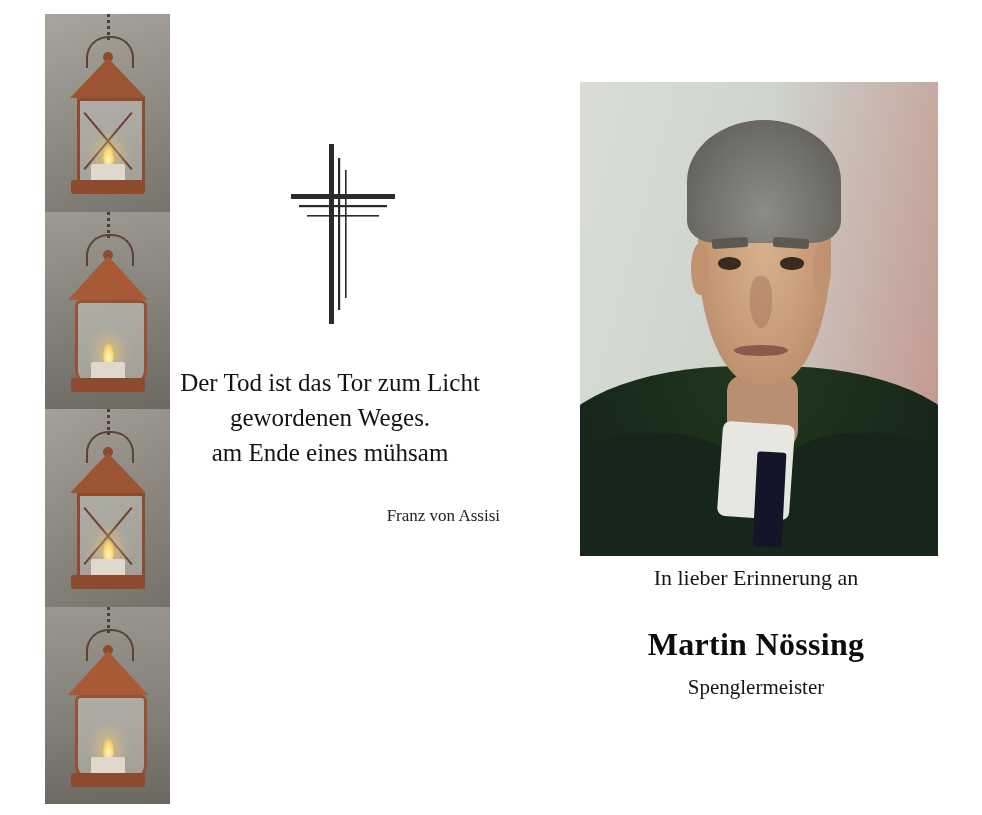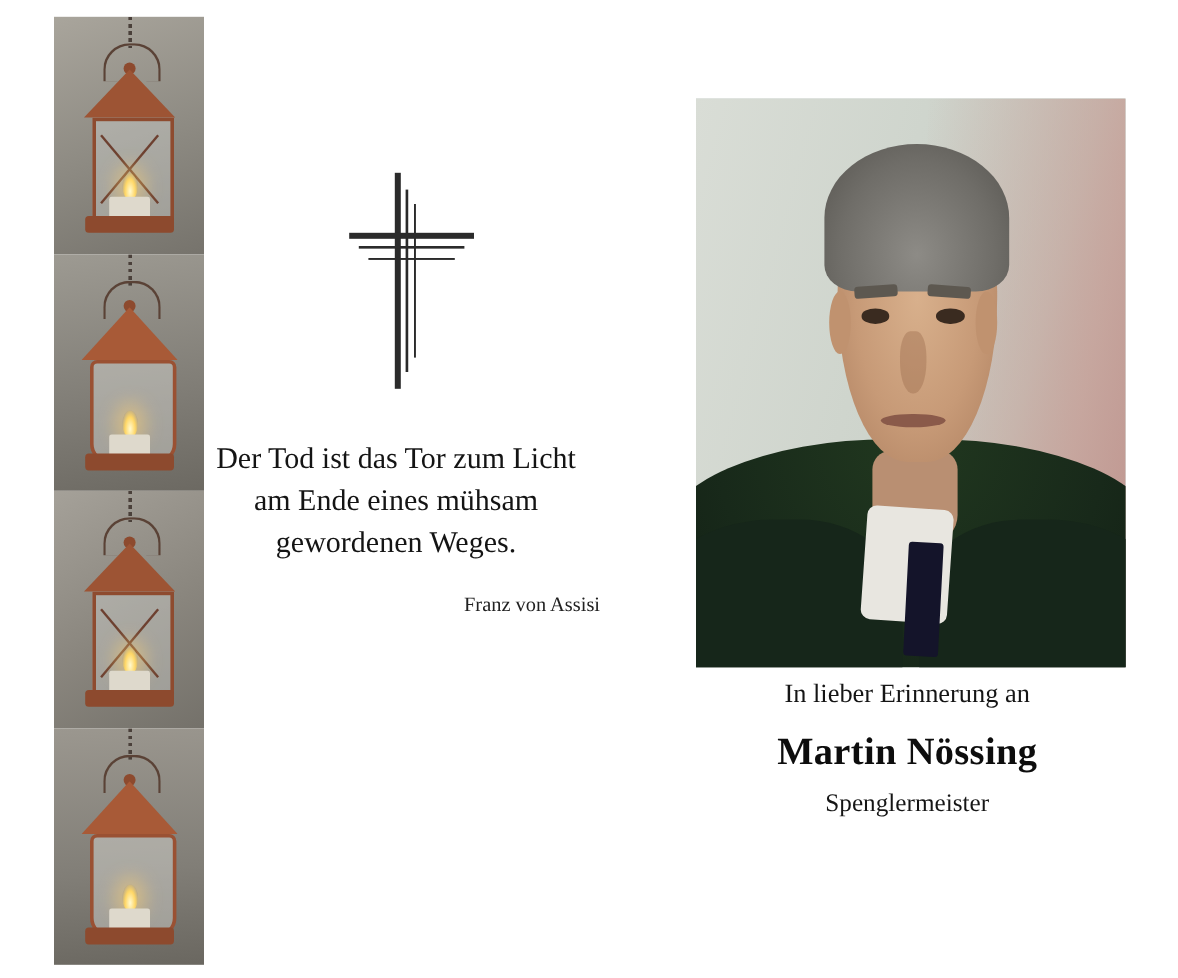--- a/index.html
+++ b/index.html
@@ -193,21 +193,21 @@
     top: 365px;
     width: 360px;
     text-align: center;
   }
   .quote-line {
     font-size: 25px;
     line-height: 35px;
     color: #141414;
   }
   .quote-author {
-    margin-top: 24px;
+    margin-top: 36px;
     font-size: 17px;
     text-align: right;
     padding-right: 10px;
     color: #222;
   }
 
   
   .portrait-frame {
     position: absolute;
     left: 580px;
@@ -373,21 +373,21 @@
     top: 562px;
     width: 440px;
     text-align: center;
   }
   .mem-intro {
     font-size: 22px;
     line-height: 32px;
     color: #151515;
   }
   .mem-name {
-    margin-top: 14px;
+    margin-top: 32px;
     font-size: 32px;
     font-weight: bold;
     letter-spacing: 0.3px;
     color: #0d0d0d;
   }
   .mem-role {
     margin-top: 12px;
     font-size: 21px;
     color: #151515;
   }
@@ -473,22 +473,22 @@
       <rect x="60" y="30" width="1.6" height="128" fill="#2b2b2b"></rect>
 
       <rect x="6" y="54" width="104" height="5" fill="#2b2b2b"></rect>
       <rect x="14" y="65" width="88" height="2.2" fill="#2b2b2b"></rect>
       <rect x="22" y="75" width="72" height="1.6" fill="#2b2b2b"></rect>
     </svg>
   </div>
 
   <div class="quote-block">
     <div class="quote-line">Der Tod ist das Tor zum Licht</div>
+    <div class="quote-line">gewordenen Weges.</div>
     <div class="quote-line">am Ende eines mühsam</div>
-    <div class="quote-line">gewordenen Weges.</div>
     <div class="quote-author">Franz von Assisi</div>
   </div>
 
   <div class="portrait-frame">
     <div class="portrait">
       <div class="p-bg"></div>
       <div class="p-bg2"></div>
       <div class="p-sweater"></div>
       <div class="p-shoulder-l"></div>
       <div class="p-shoulder-r"></div>

